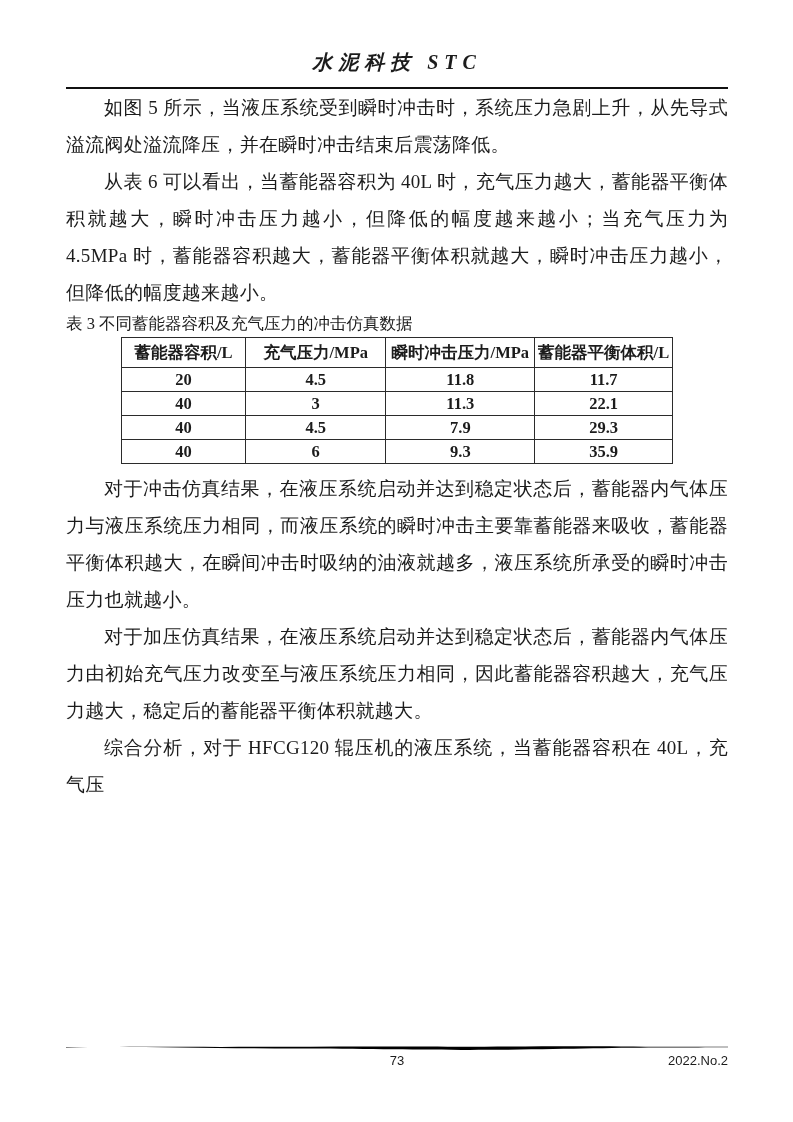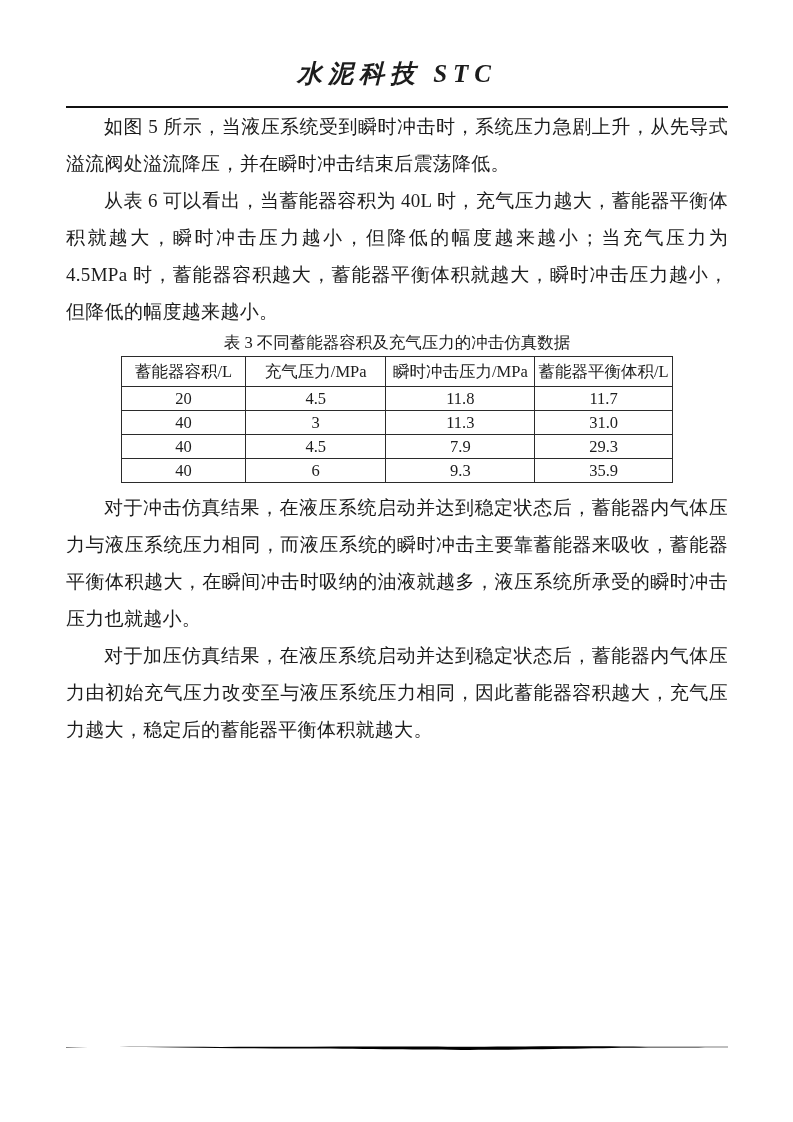--- a/index.html
+++ b/index.html
@@ -12,63 +12,63 @@
     color:#1c1c1c;
     overflow:hidden;
   }
   .content{
     position:absolute;
     left:66px;top:42px;
     width:662px;
   }
   .journal-title{
     text-align:center;
-    font-size:25px;
+    font-size:20px;
     font-style:italic;
     font-weight:700;
     letter-spacing:6px;
     line-height:32px;
-    margin:16px;
+    margin:4px;
     white-space:nowrap;
   }
   .header-rule{
     height:0;
     border-bottom:2.5px solid #111;
     margin-top:9px;
   }
   .body-text p{
     margin:0;
     font-size:19px;
     line-height:37px;
     text-align:justify;
     text-indent:2em;
     letter-spacing:0.3px;
     font-family:Liberation Serif, serif;
   }
   .table-block{
     margin:2px 0 0 0;
   }
   .table-caption{
-    text-align:center;
+    text-align:left;
     font-size:16.5px;
     line-height:22px;
     margin:0;
   }
   table.data-table{
     width:552px;
     margin:2px auto 6px auto;
     border-collapse:collapse;
     table-layout:fixed;
     font-size:16.5px;
   }
   table.data-table th,
   table.data-table td{
     border:1.5px solid #2b2b2b;
     text-align:center;
-    font-weight:normal;
+    font-weight:bold;
     padding:0;
   }
   table.data-table th{height:29px;}
   table.data-table td{height:23px;}
   col.c1{width:22.5%;}
   col.c2{width:25.5%;}
   col.c3{width:27%;}
   col.c4{width:25%;}
   .footer-rule{
     position:absolute;
@@ -128,42 +128,47 @@
             <tr>
               <td>20</td>
               <td>4.5</td>
               <td>11.8</td>
               <td>11.7</td>
             </tr>
             <tr>
               <td>40</td>
               <td>3</td>
               <td>11.3</td>
-              <td>31.0</td>
+              <td>22.1</td>
             </tr>
             <tr>
               <td>40</td>
               <td>4.5</td>
               <td>7.9</td>
               <td>29.3</td>
             </tr>
             <tr>
               <td>40</td>
               <td>6</td>
               <td>9.3</td>
               <td>35.9</td>
             </tr>
           </tbody>
         </table>
       </div>
 
       <p>对于冲击仿真结果，在液压系统启动并达到稳定状态后，蓄能器内气体压力与液压系统压力相同，而液压系统的瞬时冲击主要靠蓄能器来吸收，蓄能器平衡体积越大，在瞬间冲击时吸纳的油液就越多，液压系统所承受的瞬时冲击压力也就越小。</p>
       <p>对于加压仿真结果，在液压系统启动并达到稳定状态后，蓄能器内气体压力由初始充气压力改变至与液压系统压力相同，因此蓄能器容积越大，充气压力越大，稳定后的蓄能器平衡体积就越大。</p>
+      <p>综合分析，对于 HFCG120 辊压机的液压系统，当蓄能器容积在 40L，充气压</p>
 
     </div>
   </div>
 
   <svg class="footer-rule" viewBox="0 0 662 7" preserveAspectRatio="none" xmlns="http://www.w3.org/2000/svg">
     <path d="M0,3.4 C60,2.0 140,4.2 230,4.6 C310,5.0 360,6.4 430,5.8 C500,5.2 550,3.6 600,3.6 C630,3.6 650,3.1 662,3.3
              L662,2.7 C640,2.5 600,2.9 555,2.5 C480,1.8 430,3.2 350,2.6 C270,2.0 200,3.2 120,2.8 C70,2.6 30,3.2 0,3.0 Z" fill="#000"></path>
   </svg>
 
+  <div class="footer-text">
+    <span class="page-number">73</span>
+    <span class="issue-number">2022.No.2</span>
+  </div>
 </div>
 
 </body></html>

